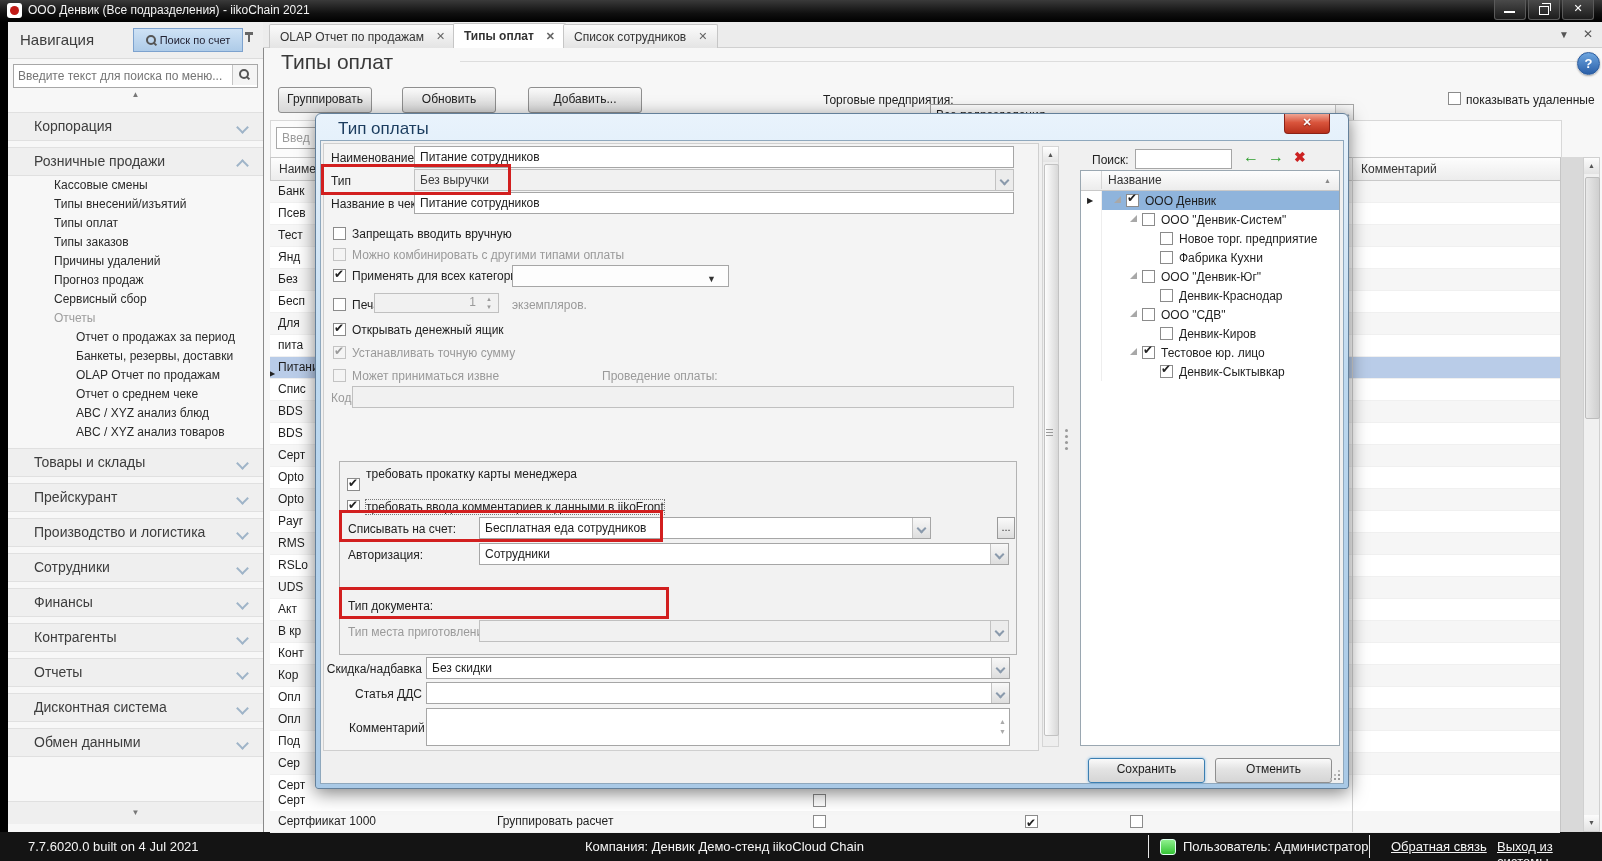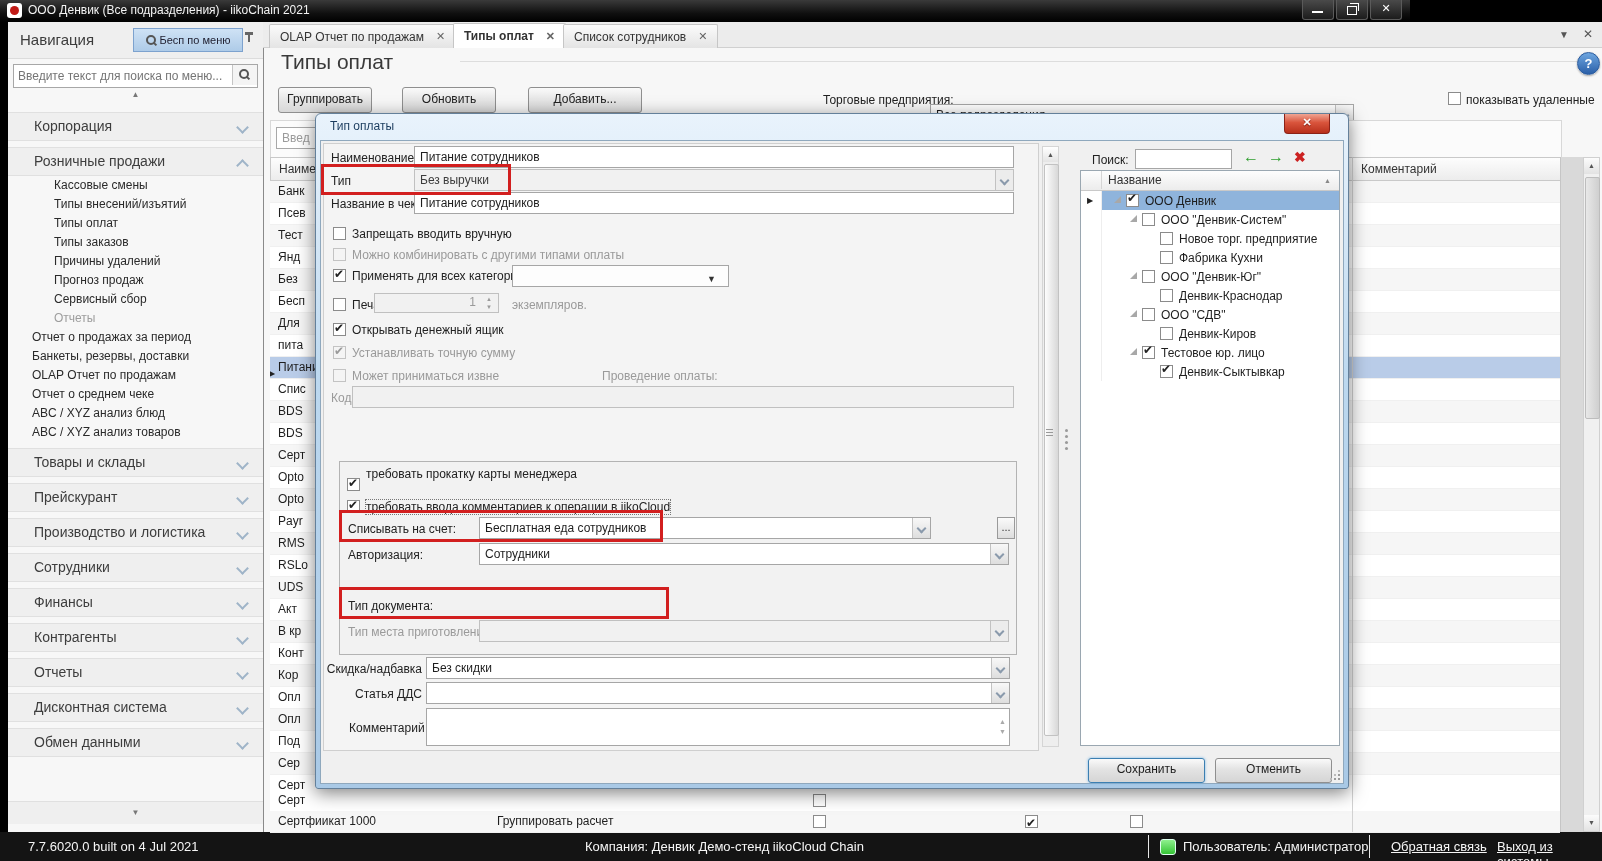--- a/index.html
+++ b/index.html
@@ -1,19 +1,19 @@
 <!DOCTYPE html>
 <html><head>
 <meta charset="utf-8">
 <style>
   html,body{margin:0;padding:0}
   body{width:1602px;height:861px;position:relative;background:#000;font-family:"Liberation Sans",sans-serif;overflow:hidden;font-size:12px;color:#1e1e1e}
   .abs{position:absolute}
   
-  .titlebar{position:absolute;left:0;top:0;width:1410px;height:22px;background:linear-gradient(#3a3a3a,#101010 60%,#000);color:#f2f2f2}
+  .titlebar{position:absolute;left:0;top:0;width:1602px;height:22px;background:linear-gradient(#3a3a3a,#101010 60%,#000);color:#f2f2f2}
   .appicon{position:absolute;left:7px;top:3px;width:15px;height:15px;background:#fff;border-radius:3px}
   .appicon::after{content:"";position:absolute;left:3px;top:3px;width:9px;height:9px;background:#c11b17;border-radius:50%}
   .wtitle{position:absolute;left:28px;top:3px;font-size:12px}
   .winbtns{position:absolute;right:8px;top:0;display:flex}
   .winbtn{width:30px;height:19px;border:1px solid #5a5a5a;border-top:none;background:linear-gradient(#4a4a4a,#1c1c1c);color:#fff;text-align:center;line-height:17px;font-size:11px;border-radius:0 0 3px 3px;margin-left:2px;position:relative}
   .mindash{position:absolute;left:9px;top:11px;width:11px;height:2px;background:#fff}
   .restico{position:absolute;left:10px;top:6px;width:8px;height:7px;border:1px solid #fff;background:transparent}
   .restico::before{content:"";position:absolute;left:2px;top:-4px;width:8px;height:7px;border:1px solid #fff;border-left:none;border-bottom:none}
   
   .statusbar{position:absolute;left:0;top:832px;width:1602px;height:29px;background:#141414;color:#f5f5f5;font-size:13px}
@@ -31,21 +31,21 @@
   .pin::before{content:"";position:absolute;left:-3px;top:0;width:8px;height:3px;background:#666}
   .navsearch{position:absolute;left:5px;top:42px;width:243px;height:22px;border:1px solid #a7a7a7;background:#fff}
   .navsearch input{position:absolute;left:2px;top:1px;width:210px;height:18px;border:none;outline:none;font-size:12px;color:#3b82f6;font-family:"Liberation Sans",sans-serif}
   .navsearchbtn{position:absolute;right:0;top:0;width:24px;height:20px;border-left:1px solid #c5c5c5;background:#f4f4f4}
   .navsearchbtn .lens{position:absolute;left:6px;top:4px}
   .upmark{position:absolute;left:0;top:68px;width:255px;height:12px;text-align:center;font-size:8px;color:#777}
   .navlist{position:absolute;left:0;top:84px;width:255px;bottom:30px;overflow:hidden}
   .nav-row{position:relative;cursor:pointer}
   .nav-row.sec{height:27px;margin-top:6px;background:#efefef;border-top:1px solid #e0e0e0;border-bottom:1px solid #e0e0e0;line-height:27px;font-size:14px;color:#3d3d3d;padding-left:26px}
   .nav-row.itm{height:19px;line-height:19px;font-size:12px;color:#2a2a2a;padding-left:46px}
-  .nav-row.itm.sub{padding-left:24px}
+  .nav-row.itm.sub{padding-left:68px}
   .nav-row.itm.grey{color:#9d9d9d}
   .nav-chev{display:none}
   .nav-row.sec .nav-chev{display:block;position:absolute;right:16px;top:10px;width:7px;height:7px;border-right:2px solid #9fb4c8;border-bottom:2px solid #9fb4c8;transform:rotate(45deg)}
   .nav-row.sec.up .nav-chev{transform:rotate(-135deg);top:13px}
   .navmore{position:absolute;left:0;bottom:8px;width:255px;height:22px;background:#efefef;border-top:1px solid #e0e0e0;text-align:center;color:#777;font-size:8px;line-height:22px}
   
   .content{position:absolute;left:263px;top:22px;width:1339px;height:810px;background:#f7f7f7}
   .tabstrip{position:absolute;left:263px;top:22px;width:1339px;height:25px;background:#ececec;border-bottom:1px solid #d0d0d0}
   .tab{position:absolute;top:2px;height:23px;background:linear-gradient(#fbfbfb,#e4e4e4);border:1px solid #c6c6c6;border-bottom:none;font-size:12px;color:#333;display:flex;align-items:center;padding:0 10px;gap:12px;border-radius:2px 2px 0 0}
   .tab.active{background:#fff;font-weight:bold;height:24px;top:1px}
@@ -80,21 +80,21 @@
   .trw.sel{background:#b9cce8}
   .trw .rind{display:none}
   .trw.sel .rind{display:block;position:absolute;left:-1px;top:6px;font-size:8px;color:#222}
   .trw .nm2{position:absolute;left:227px}
   .gutter{position:absolute;left:1560px;top:157px;width:22px;height:675px;background:#d9d9d9;border-left:1px solid #c5c5c5}
   .vscroll{position:absolute;left:1583px;top:157px;width:17px;height:675px;background:#f0f0f0;border:1px solid #d0d0d0;box-sizing:border-box}
   .varr{position:absolute;left:0;width:15px;height:16px;background:linear-gradient(#fcfcfc,#e2e2e2);text-align:center;font-size:7px;color:#555;line-height:16px}
   .vthumb{position:absolute;left:1px;top:18px;width:13px;height:240px;background:linear-gradient(90deg,#e8e8e8,#cfcfcf);border:1px solid #bdbdbd;border-radius:2px}
   
   .dialog{position:absolute;left:315px;top:113px;width:1032px;height:674px;background:linear-gradient(#e9f3fc,#bcd8ef 40%,#a9c9e6);border:1px solid #64809a;border-radius:6px 6px 3px 3px;box-shadow:0 4px 18px rgba(0,0,0,.5);z-index:10}
-  .dlgtitle{position:absolute;left:14px;top:5px;font-size:12px;color:#1b3c5e}
+  .dlgtitle{position:absolute;left:22px;top:5px;font-size:17px;color:#1b3c5e}
   .dlgclose{position:absolute;right:18px;top:0;width:44px;height:19px;background:linear-gradient(#f0a492,#d9543c 45%,#b8301c);border:1px solid #8b2218;border-top:none;border-radius:0 0 4px 4px;color:#fff;text-align:center;font-size:11px;font-weight:bold;line-height:17px;text-shadow:0 1px 1px #7a1a10}
   .dlgbody{position:absolute;left:4px;top:26px;right:4px;bottom:4px;background:#f0f0f0;border:1px solid #8fa8bd}
   .formbg{position:absolute;left:2px;top:2px;width:714px;height:606px;background:#f4f4f4;border:1px solid #cfcfcf}
   .field{position:absolute;height:22px;background:#fff;border:1px solid #a6a6a6;line-height:20px;padding-left:5px;box-sizing:border-box;white-space:nowrap}
   .field.dis{background:#f1f1f1;border-color:#c0c0c0}
   .hl{position:absolute;border:3px solid #d21f1f;z-index:30}
   .grp{position:absolute;left:18px;top:320px;width:676px;height:192px;border:1px solid #b3b3b3;background:#f2f2f2}
   .dotted{outline:1px dotted #777}
   .spinner{position:absolute;width:125px;height:20px;background:#f1f1f1;border:1px solid #c0c0c0;box-sizing:border-box}
   .spinner .val{position:absolute;right:22px;top:1px;color:#9a9a9a}
@@ -143,21 +143,21 @@
   </span>
 </div>
 
 <div class="content"></div>
 
 <div class="navpanel">
   <div class="navhead">
     <span class="navtitle">Навигация</span>
     <span class="menusearchbtn">
         <span class="lens"></span>
-        <span>Бесп по меню</span>
+        <span>Поиск по счет</span>
       </span>
     <span class="pin"></span>
   </div>
   <div class="navsearch">
     <input placeholder="Введите текст для поиска по меню..." style="">
     <span class="navsearchbtn">
         <span class="lens"></span>
       </span>
   </div>
   <div class="upmark">▲</div>
@@ -541,21 +541,21 @@
     <div class="lbl dis-t" style="left:31px;top:228px">Может приниматься извне</div>
     <div class="lbl dis-t" style="left:281px;top:228px">Проведение оплаты:</div>
 
     <div class="lbl dis-t" style="left:10px;top:250px">Код</div>
     <div class="field dis" style="left:31px;top:245px;width:662px"></div>
 
     <div class="grp"></div>
     <span class="cbx ck" style="left:26px;top:337px"></span>
     <div class="lbl" style="left:45px;top:326px">требовать прокатку карты менеджера</div>
     <span class="cbx ck" style="left:26px;top:359px"></span>
-    <div class="lbl dotted" style="left:45px;top:359px">требовать ввода комментариев к операции в iikoCloud</div>
+    <div class="lbl dotted" style="left:45px;top:359px">требовать ввода комментариев к данными в iikoFront</div>
 
     <div class="hl" style="left:18px;top:369px;width:318px;height:26px"></div>
     <div class="lbl" style="left:27px;top:381px">Списывать на счет:</div>
     <div class="combo" style="left:158px;top:376px;width:452px"><span>Бесплатная еда сотрудников</span><span class="dd"></span></div>
     <div class="morebtn" style="left:676px;top:376px">...</div>
 
     <div class="lbl" style="left:27px;top:407px">Авторизация:</div>
     <div class="combo" style="left:158px;top:402px;width:530px"><span>Сотрудники</span><span class="dd"></span></div>
 
     <div class="hl" style="left:18px;top:446px;width:324px;height:26px"></div>

